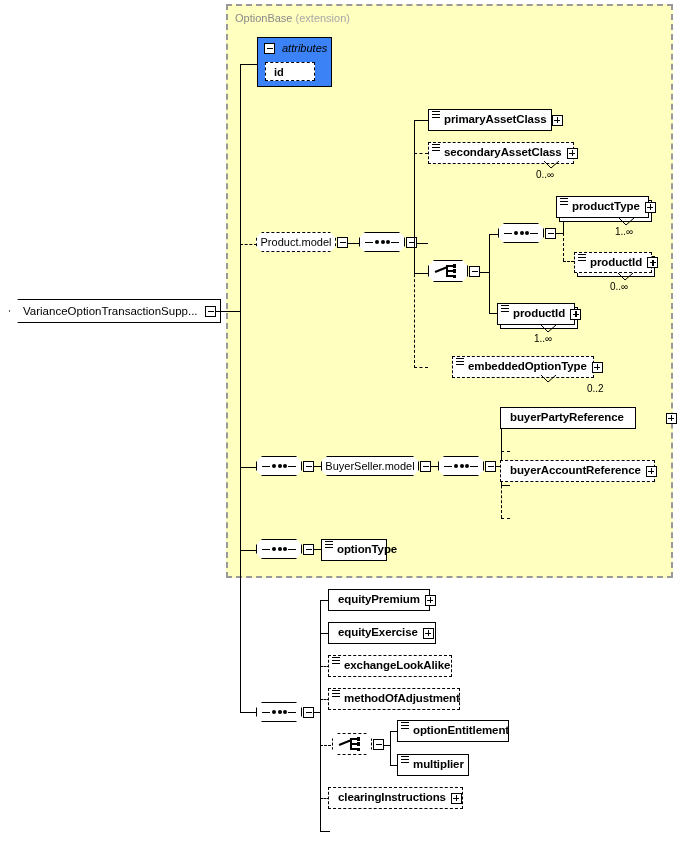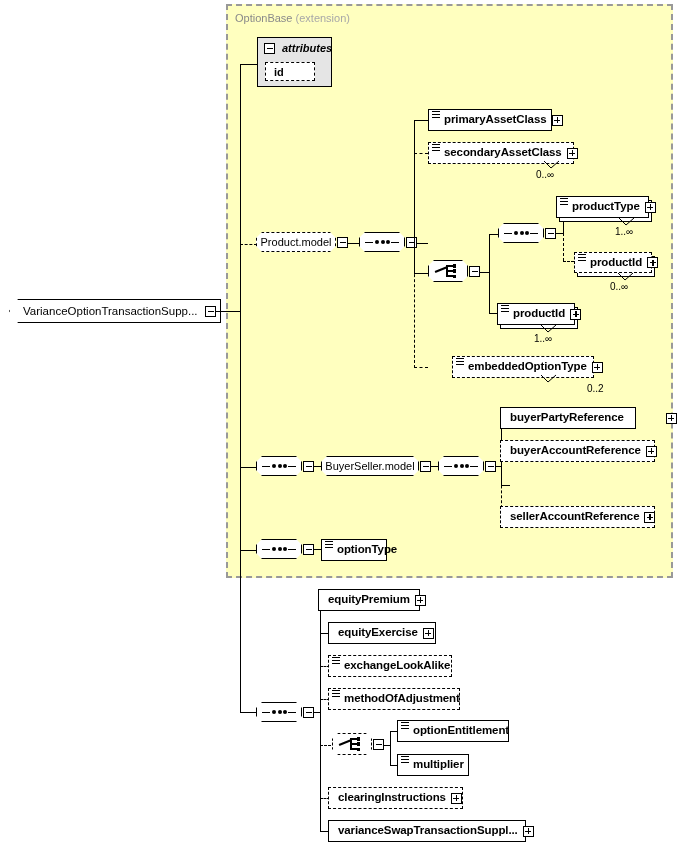--- a/index.html
+++ b/index.html
@@ -136,23 +136,22 @@
   .choiceicon .br1{top:1.5px;}
   .choiceicon .br2{top:6.7px;}
   .choiceicon .br3{top:11.9px;}
   .choiceicon .sq{position:absolute;width:3.4px;height:3.4px;background:#000;left:17.5px;}
   .choiceicon .sq1{top:0.7px;}
   .choiceicon .sq2{top:5.9px;}
   .choiceicon .sq3{top:11.1px;}
 
   
   .attrbox{
-    position:absolute;box-sizing:border-box;background:#e5e5e5;
+    position:absolute;box-sizing:border-box;background:#3b82f6;
     border:1.6px solid #000;
-    font-weight:bold;
   }
   .attrbox .hdr{
     position:absolute;left:6px;top:4px;display:flex;align-items:center;
   }
   .attrbox .hdr .lbl{font-size:11px;font-style:italic;color:#000;margin-left:5px;}
   .attrrow{
     position:absolute;box-sizing:border-box;background:#fff;
     border:1.4px dashed #000;height:19px;display:flex;align-items:center;
   }
   .attrrow .lbl{font-size:11px;font-weight:bold;color:#000;padding:0 8px;}
@@ -388,34 +387,30 @@
 
   <div class="ln h" style="left:501px;top:418px;width:9px;"></div>
   <div class="shadow" style="left:504px;top:411px;width:136px;height:22px;"></div>
   <div class="nodebox" style="left:500px;top:407px;width:136px;gap:37px;">
     <span class="lbl" style="padding-left:9px;">buyerPartyReference</span>
     <span class="tgl plus"></span>
   </div>
 
   <div class="dln h" style="left:501px;top:451px;width:9px;"></div>
   <div class="shadow" style="left:504px;top:444px;width:155px;height:22px;"></div>
-  <div class="nodebox opt" style="left:500px;top:440px;width:155px;">
+  <div class="nodebox opt" style="left:500px;top:460px;width:155px;">
     <span class="lbl" style="padding-left:9px;">buyerAccountReference</span>
     <span class="tgl plus"></span>
   </div>
 
   <div class="ln h" style="left:501px;top:485px;width:9px;"></div>
   <div class="shadow" style="left:504px;top:477px;width:136px;height:22px;"></div>
 
   <div class="dln h" style="left:501px;top:518px;width:9px;"></div>
   <div class="shadow" style="left:504px;top:510px;width:155px;height:22px;"></div>
-  <div class="nodebox opt" style="left:500px;top:506px;width:155px;">
-    <span class="lbl" style="padding-left:9px;">sellerAccountReference</span>
-    <span class="tgl plus"></span>
-  </div>
 
   <div class="ln h" style="left:240px;top:550px;width:17px;"></div>
   <div class="shadow" style="left:260px;top:543px;width:46px;height:20px;"></div>
   <div class="octa" style="left:256px;top:539px;width:46px;height:20px;">
     <span class="seqicon">
       <i class="bar l"></i>
         <i class="d d1"></i>
         <i class="d d2"></i>
         <i class="d d3"></i>
         <i class="bar r"></i>
@@ -447,21 +442,21 @@
   </div>
   <div class="tgl standalone" style="left:303px;top:707px;"></div>
   <div class="ln h" style="left:313px;top:712px;width:8px;"></div>
 
   <div class="ln v" style="left:320px;top:600px;height:112px;"></div>
   <div class="ln v" style="left:320px;top:712px;height:119px;"></div>
   <div class="dln v" style="left:320px;top:666px;height:132px;"></div>
 
   <div class="ln h" style="left:320px;top:600px;width:10px;"></div>
   <div class="shadow" style="left:332px;top:593px;width:110px;height:22px;"></div>
-  <div class="nodebox" style="left:318px;top:589px;width:102px;">
+  <div class="nodebox" style="left:328px;top:589px;width:102px;">
     <span class="lbl" style="padding-left:9px;">equityPremium</span>
     <span class="tgl plus"></span>
   </div>
 
   <div class="ln h" style="left:320px;top:633px;width:10px;"></div>
   <div class="shadow" style="left:332px;top:626px;width:108px;height:22px;"></div>
   <div class="nodebox" style="left:328px;top:622px;width:108px;">
     <span class="lbl" style="padding-left:9px;">equityExercise</span>
     <span class="tgl plus"></span>
   </div>
@@ -531,18 +526,14 @@
 
   <div class="dln h" style="left:320px;top:798px;width:10px;"></div>
   <div class="shadow" style="left:332px;top:791px;width:135px;height:22px;"></div>
   <div class="nodebox opt" style="left:328px;top:787px;width:135px;">
     <span class="lbl" style="padding-left:9px;">clearingInstructions</span>
     <span class="tgl plus"></span>
   </div>
 
   <div class="ln h" style="left:320px;top:831px;width:10px;"></div>
   <div class="shadow" style="left:332px;top:824px;width:198px;height:22px;"></div>
-  <div class="nodebox" style="left:328px;top:820px;width:198px;">
-    <span class="lbl" style="padding-left:9px;">varianceSwapTransactionSuppl...</span>
-    <span class="tgl plus"></span>
-  </div>
 
 </div>
 
 </body></html>

